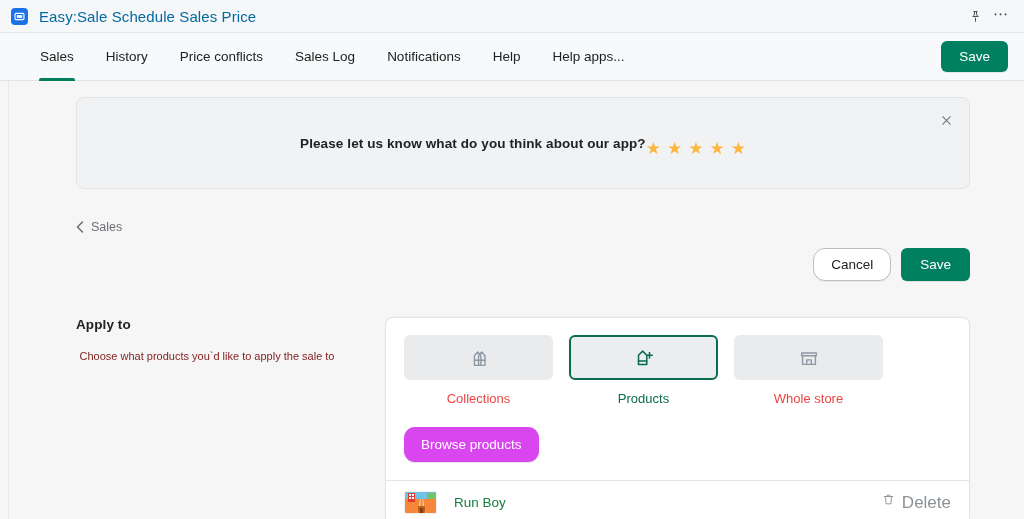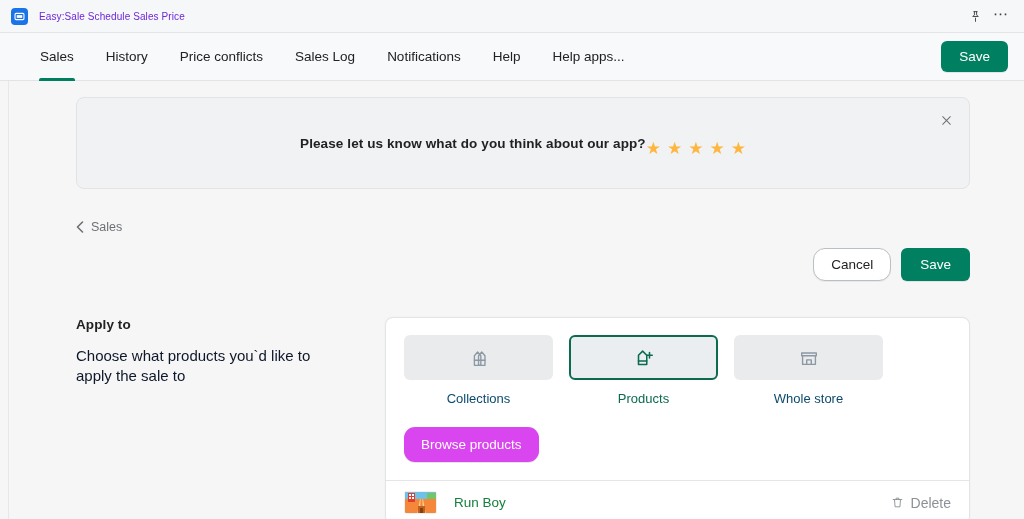--- a/index.html
+++ b/index.html
@@ -23,22 +23,22 @@
   .app-icon {
     width: 17px; height: 17px;
     border-radius: 4px;
     background: #1a73e8;
     display: flex; align-items: center; justify-content: center;
     flex: 0 0 auto;
   }
   .app-icon svg { display:block; }
   .app-title {
     margin-left: 11px;
-    font-size: 10px;
-    color: #6d28d9;
+    font-size: 15px;
+    color: #0369a1;
     letter-spacing: .1px;
     white-space: nowrap;
   }
   .titlebar-spacer { flex: 1 1 auto; }
   .tb-btn {
     width: 22px; height: 22px;
     display: flex; align-items: center; justify-content: center;
     color: #3c4043;
     flex: 0 0 auto;
   }
@@ -218,24 +218,25 @@
     padding-right: 30px;
   }
   .aside-title {
     font-size: 13.5px;
     font-weight: bold;
     color: #202223;
     letter-spacing: .1px;
   }
   .aside-desc {
     margin-top: 14px;
-    font-size: 15px;
+    font-size: 11px;
     line-height: 20px;
-    color: #0f172a;
+    color: #7f1d1d;
     max-width: 262px;
+    text-align: center;
   }
 
   .card {
     flex: 1 1 auto;
     background: #ffffff;
     border: 1px solid #e3e4e5;
     border-radius: 8px;
     box-shadow: 0 0 2px rgba(22,29,37,.05);
     overflow: hidden;
   }
@@ -257,21 +258,21 @@
     cursor: pointer;
   }
   .choice.selected .choice-box {
     background: #ebeef0;
     border: 2px solid #0b6b4f;
   }
   .choice-label {
     margin-top: 11px;
     text-align: center;
     font-size: 13px;
-    color: #0c4a6e;
+    color: #ef4444;
   }
   .choice.selected .choice-label { color: #0b6b4f; }
 
   .btn-browse {
     margin-top: 21px;
     background: #d946ef;
     border: none;
     border-radius: 11px;
     color: #ffffff;
     font-size: 13.5px;
@@ -300,24 +301,24 @@
   .prow-name {
     margin-left: 17px;
     font-size: 13.5px;
     color: #15803d;
     cursor: pointer;
     white-space: nowrap;
   }
   .prow-delete {
     margin-left: auto;
     display: flex;
-    align-items: center;
+    align-items: flex-start;
     gap: 7px;
     color: #8c9196;
-    font-size: 14px;
+    font-size: 17px;
     cursor: pointer;
   }
   .prow-delete svg { display: block; }
 </style>
 </head>
 <body>
 
 <div class="titlebar">
   <div class="app-icon">
     <svg width="11" height="11" viewBox="0 0 16 16" aria-hidden="true">

